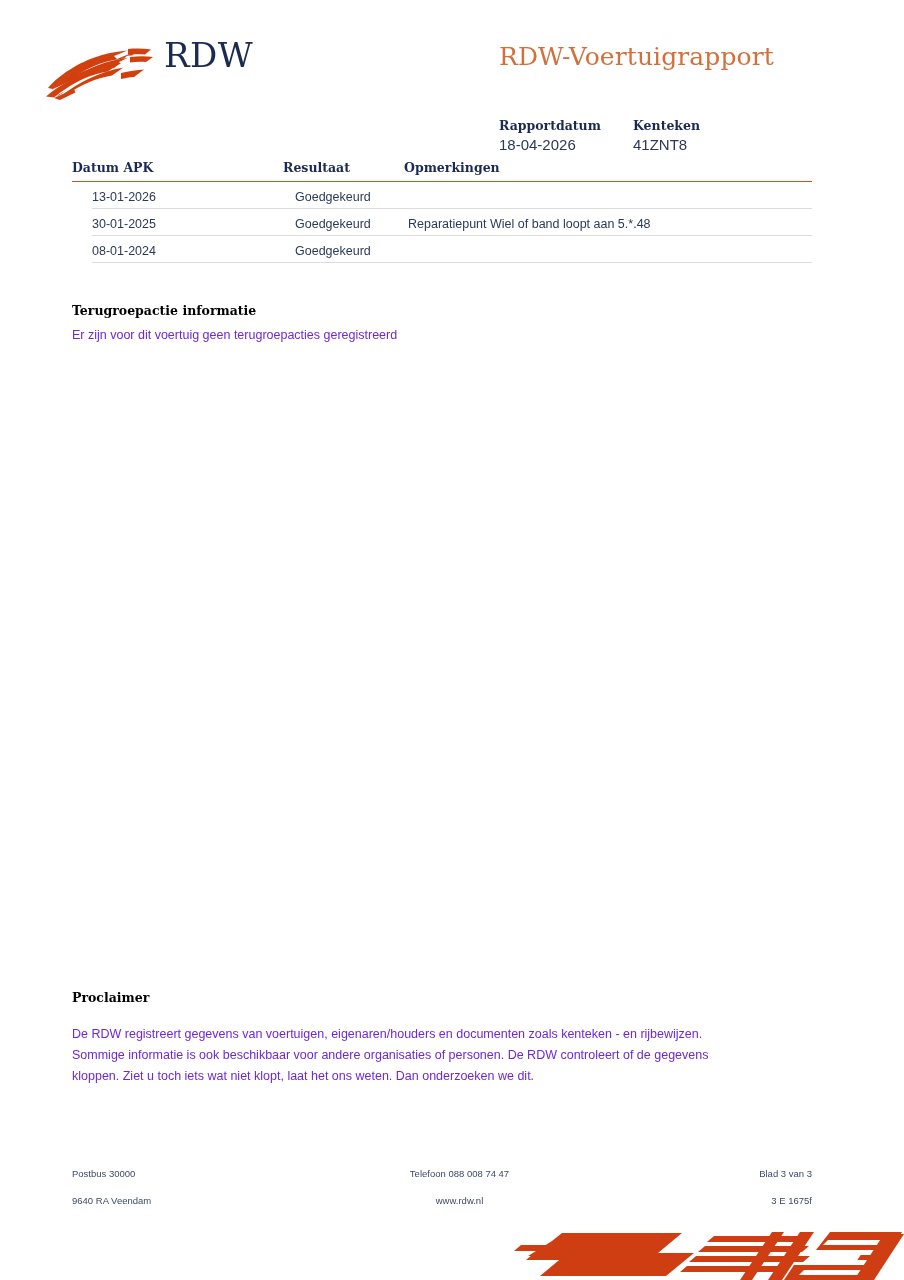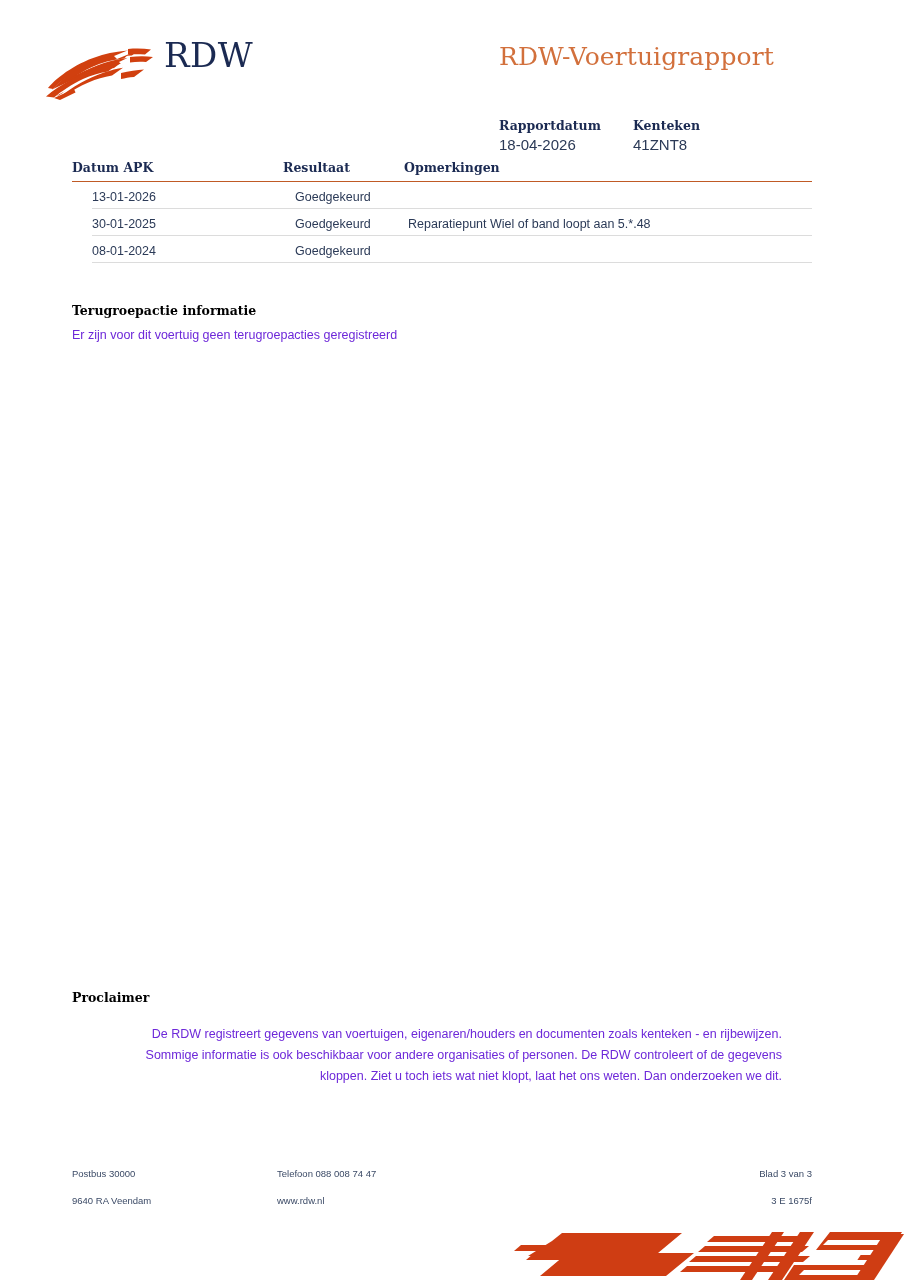--- a/index.html
+++ b/index.html
@@ -170,39 +170,39 @@
   .proclaimer {
     position: absolute;
     left: 72px;
     top: 990px;
     width: 710px;
   }
   .proclaimer .proclaimer-text {
     margin-top: 18px;
     line-height: 21px;
   }
-  .proclaimer .proclaimer-text span { display: block; white-space: nowrap; text-align: right; }
+  .proclaimer .proclaimer-text span { display: block; white-space: nowrap; }
 
   
   .footer {
     position: absolute;
     left: 72px;
     top: 1168px;
     width: 740px;
     font-family: "Liberation Sans", sans-serif;
     font-size: 9.5px;
     color: #3b4a66;
   }
   .footer-row {
     display: flex;
     align-items: baseline;
     height: 27px;
   }
   .f-col-1 { width: 205px; flex: 0 0 205px; }
-  .f-col-2 { flex: 1 1 auto; }
+  .f-col-2 { flex: 1 1 auto; text-align: center; }
   .f-col-3 { width: 170px; flex: 0 0 170px; text-align: right; }
 
   
   .bottom-graphic {
     position: absolute;
     left: 0;
     bottom: 0;
     width: 904px;
     height: 60px;
     overflow: hidden;

